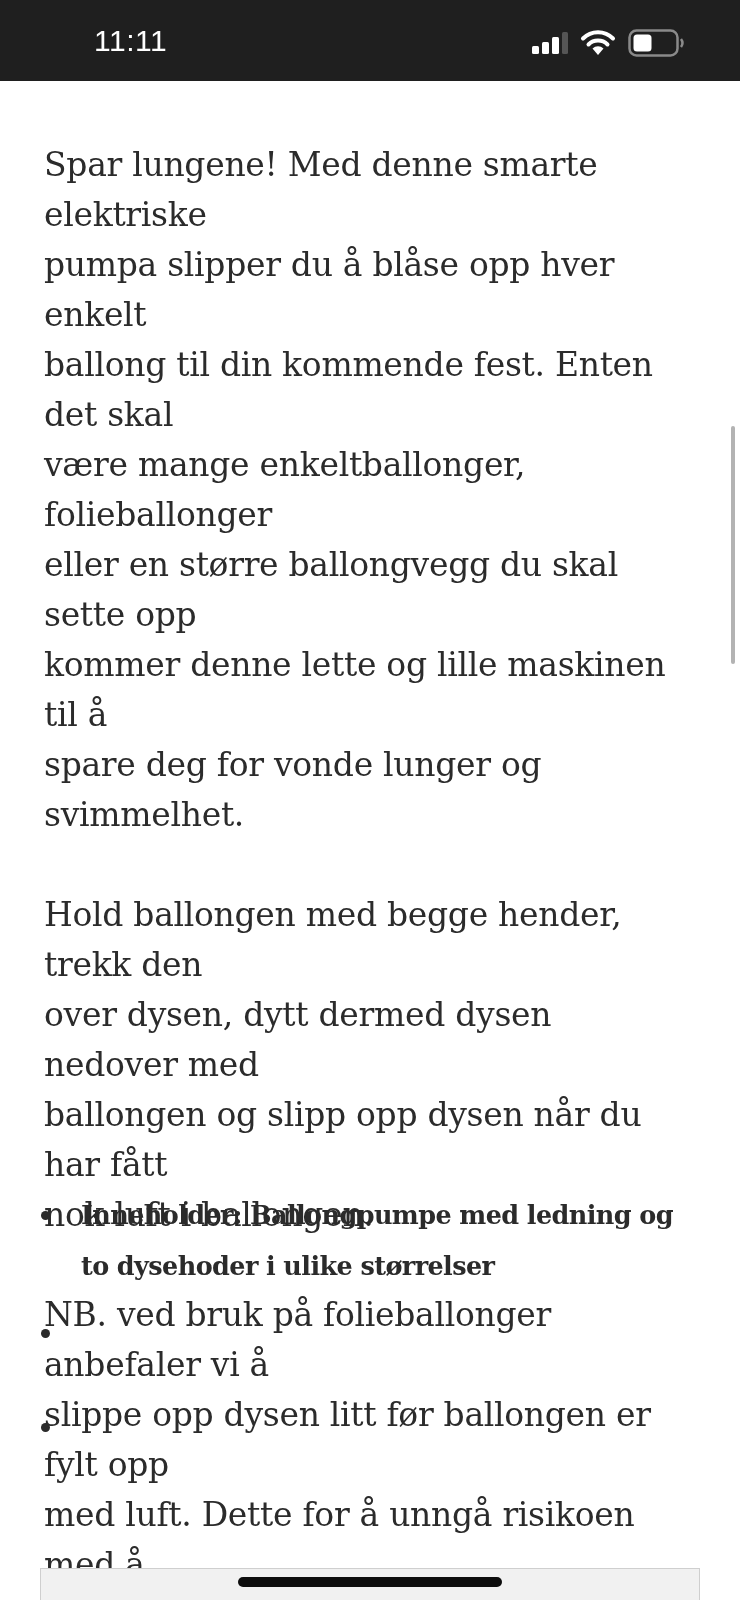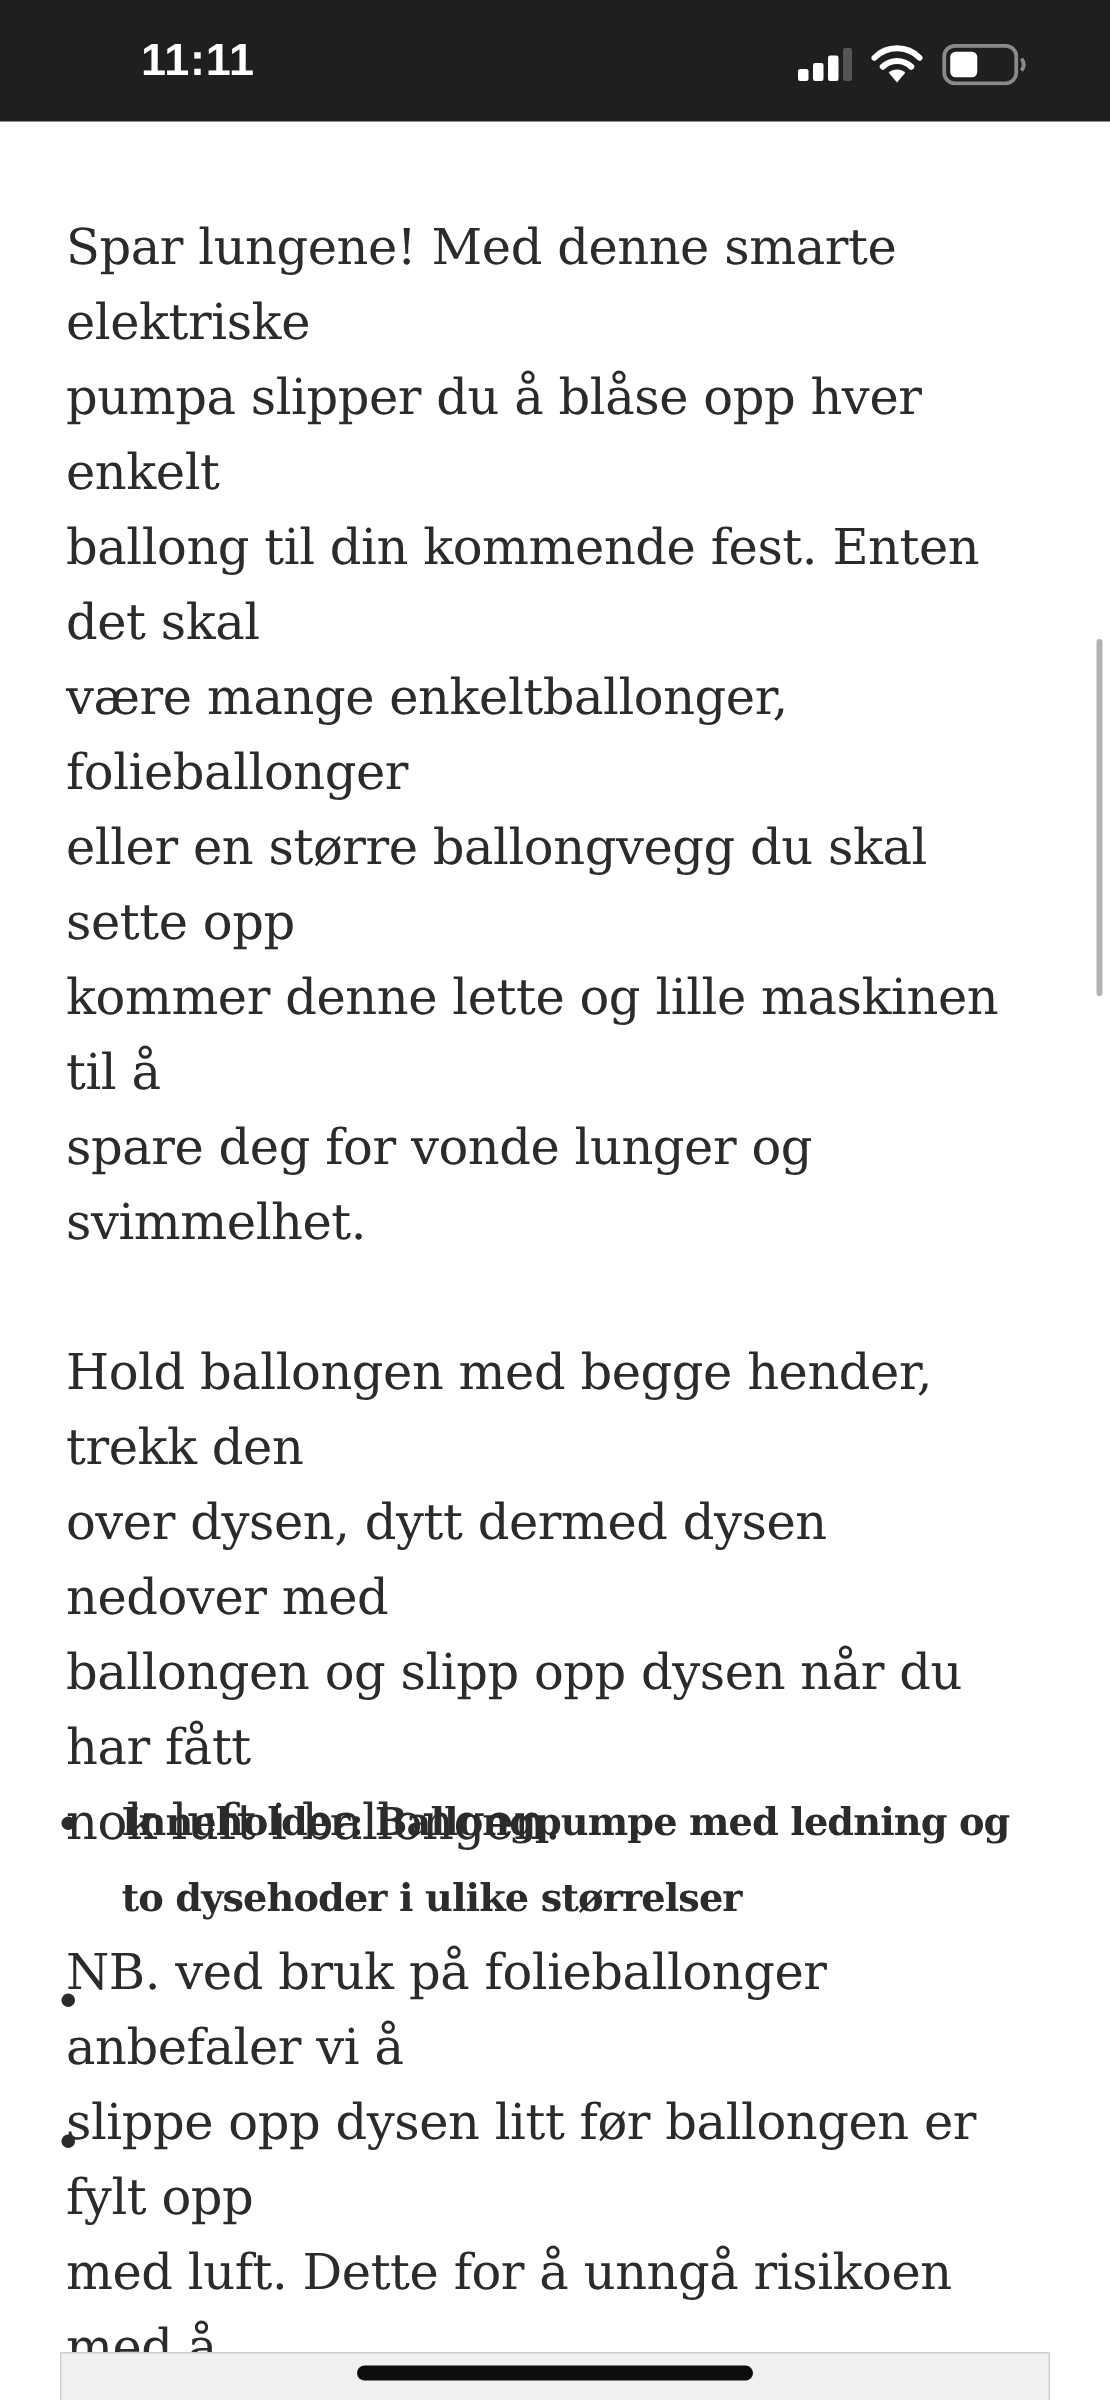--- a/index.html
+++ b/index.html
@@ -20,21 +20,21 @@
       top: 0; left: 0;
       width: 740px;
       height: 81px;
       background: #1f1f1f;
     }
     .status-time {
       position: absolute;
       left: 94px;
       top: 24px;
       font-family: "Liberation Sans", "DejaVu Sans", sans-serif;
-      font-weight: 700;
+      font-weight: 400;
       font-size: 30px;
       color: #ffffff;
       letter-spacing: 0.5px;
     }
     .signal-icon {
       position: absolute;
       left: 532px;
       top: 32px;
       width: 38px;
       height: 22px;

